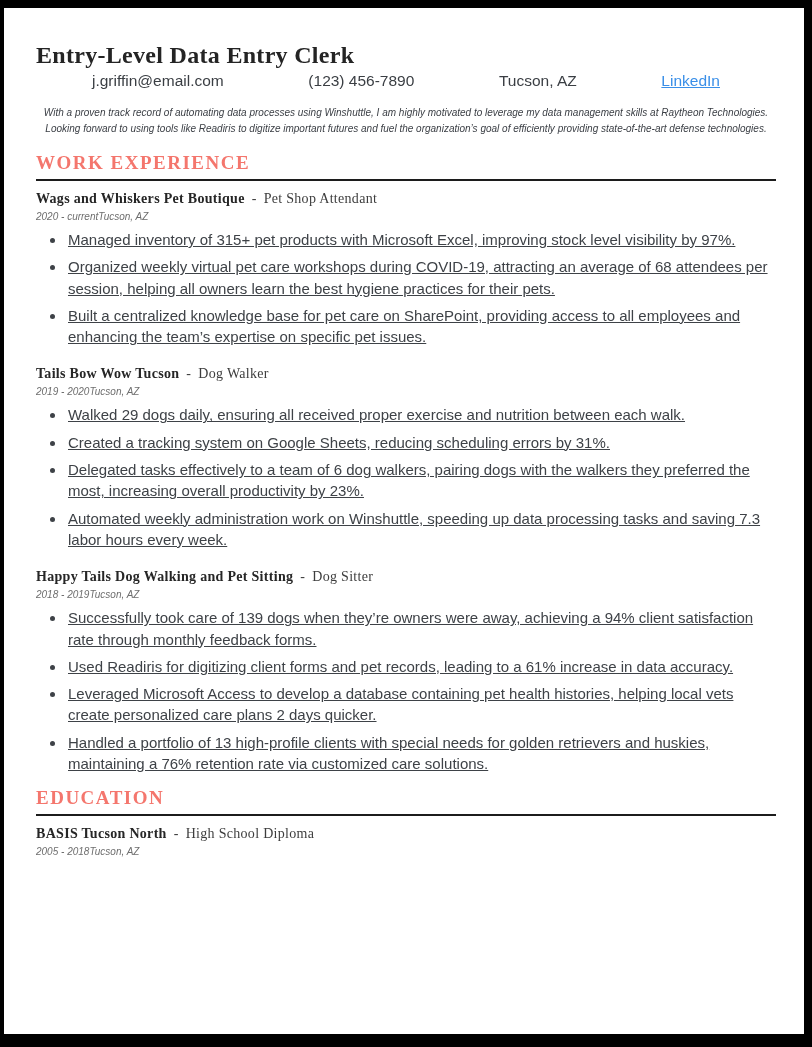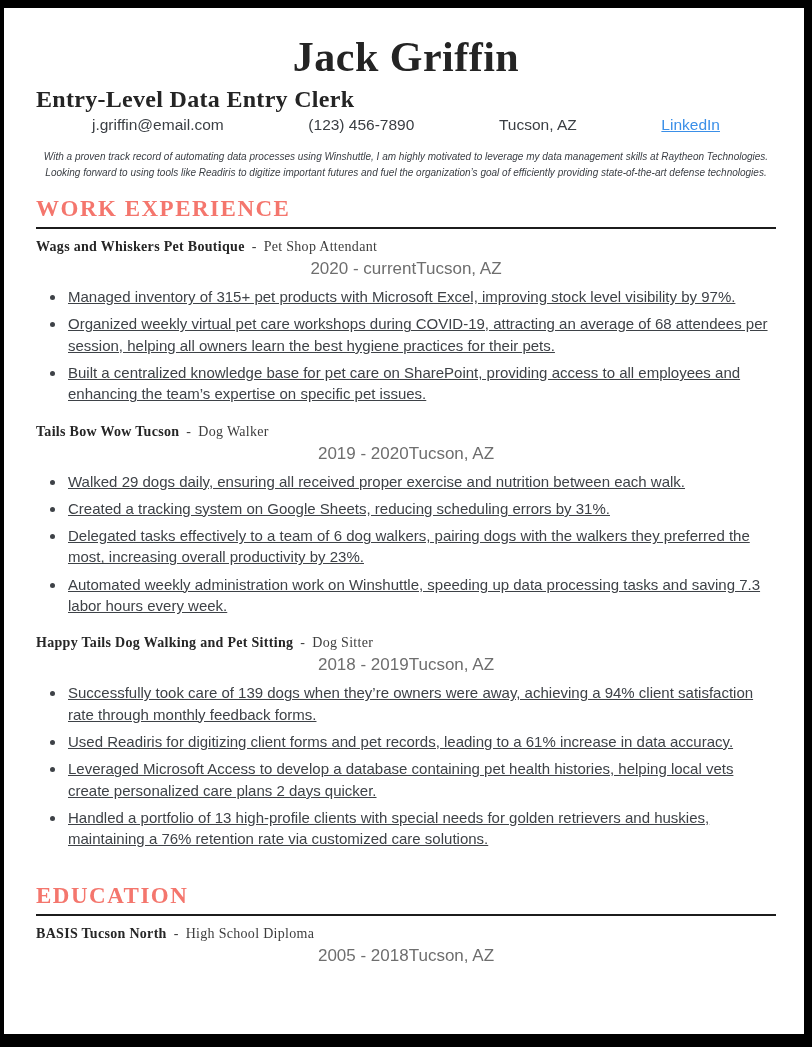--- a/index.html
+++ b/index.html
@@ -57,26 +57,26 @@
     max-width: 762px;
     text-align: center;
     font-style: italic;
     font-size: 10px;
     line-height: 1.55;
     color: #3a3e44;
   }
 
   
   .section { margin-top: 16px; }
-  .section.education { margin-top: 34px; }
+  .section.education { margin-top: 13px; }
   .section-title {
     margin: 0;
     font-family: "Liberation Serif", serif;
     font-weight: 700;
-    font-size: 23px;
+    font-size: 19px;
     letter-spacing: 1.5px;
     color: #f4766d;
     border-bottom: 2.5px solid #1c1c1c;
     padding-bottom: 5px;
   }
 
   
   .entry { margin-top: 10px; }
   .job { margin-bottom: 19px; }
   .job:last-child { margin-bottom: 0; }
@@ -88,24 +88,25 @@
     color: #3d3d3d;
     letter-spacing: 0.3px;
   }
   .entry-heading .org {
     font-weight: 700;
     color: #262626;
   }
   .entry-heading .sep { margin: 0 7px; color: #3d3d3d; }
   .meta {
     display: flex;
-    justify-content: center;
+    justify-content: flex-start;
     margin-top: 4px;
-    font-size: 17px;
+    font-size: 10px;
     color: #6e6e6e;
+    font-style: italic;
   }
   ul.bullets {
     margin: 7px 0 0;
     padding-left: 30px;
     color: #3e4247;
     text-decoration: underline;
   }
   ul.bullets li {
     font-size: 15px;
     line-height: 1.42;
@@ -113,21 +114,20 @@
     padding-left: 2px;
   }
   ul.bullets li:last-child { margin-bottom: 0; }
 </style>
 </head>
 <body>
 
 <div class="page">
 
   <header>
-    <h1 class="candidate-name">Jack Griffin</h1>
     <h2 class="candidate-title">Entry-Level Data Entry Clerk</h2>
     <div class="contact-row">
       <span>j.griffin@email.com</span>
       <span>(123) 456-7890</span>
       <span>Tucson, AZ</span>
       <a href="#">LinkedIn</a>
     </div>
     <p class="summary">With a proven track record of automating data processes using Winshuttle, I am highly motivated to leverage my data management skills at Raytheon Technologies. Looking forward to using tools like Readiris to digitize important futures and fuel the organization’s goal of efficiently providing state-of-the-art defense technologies.</p>
   </header>
 

